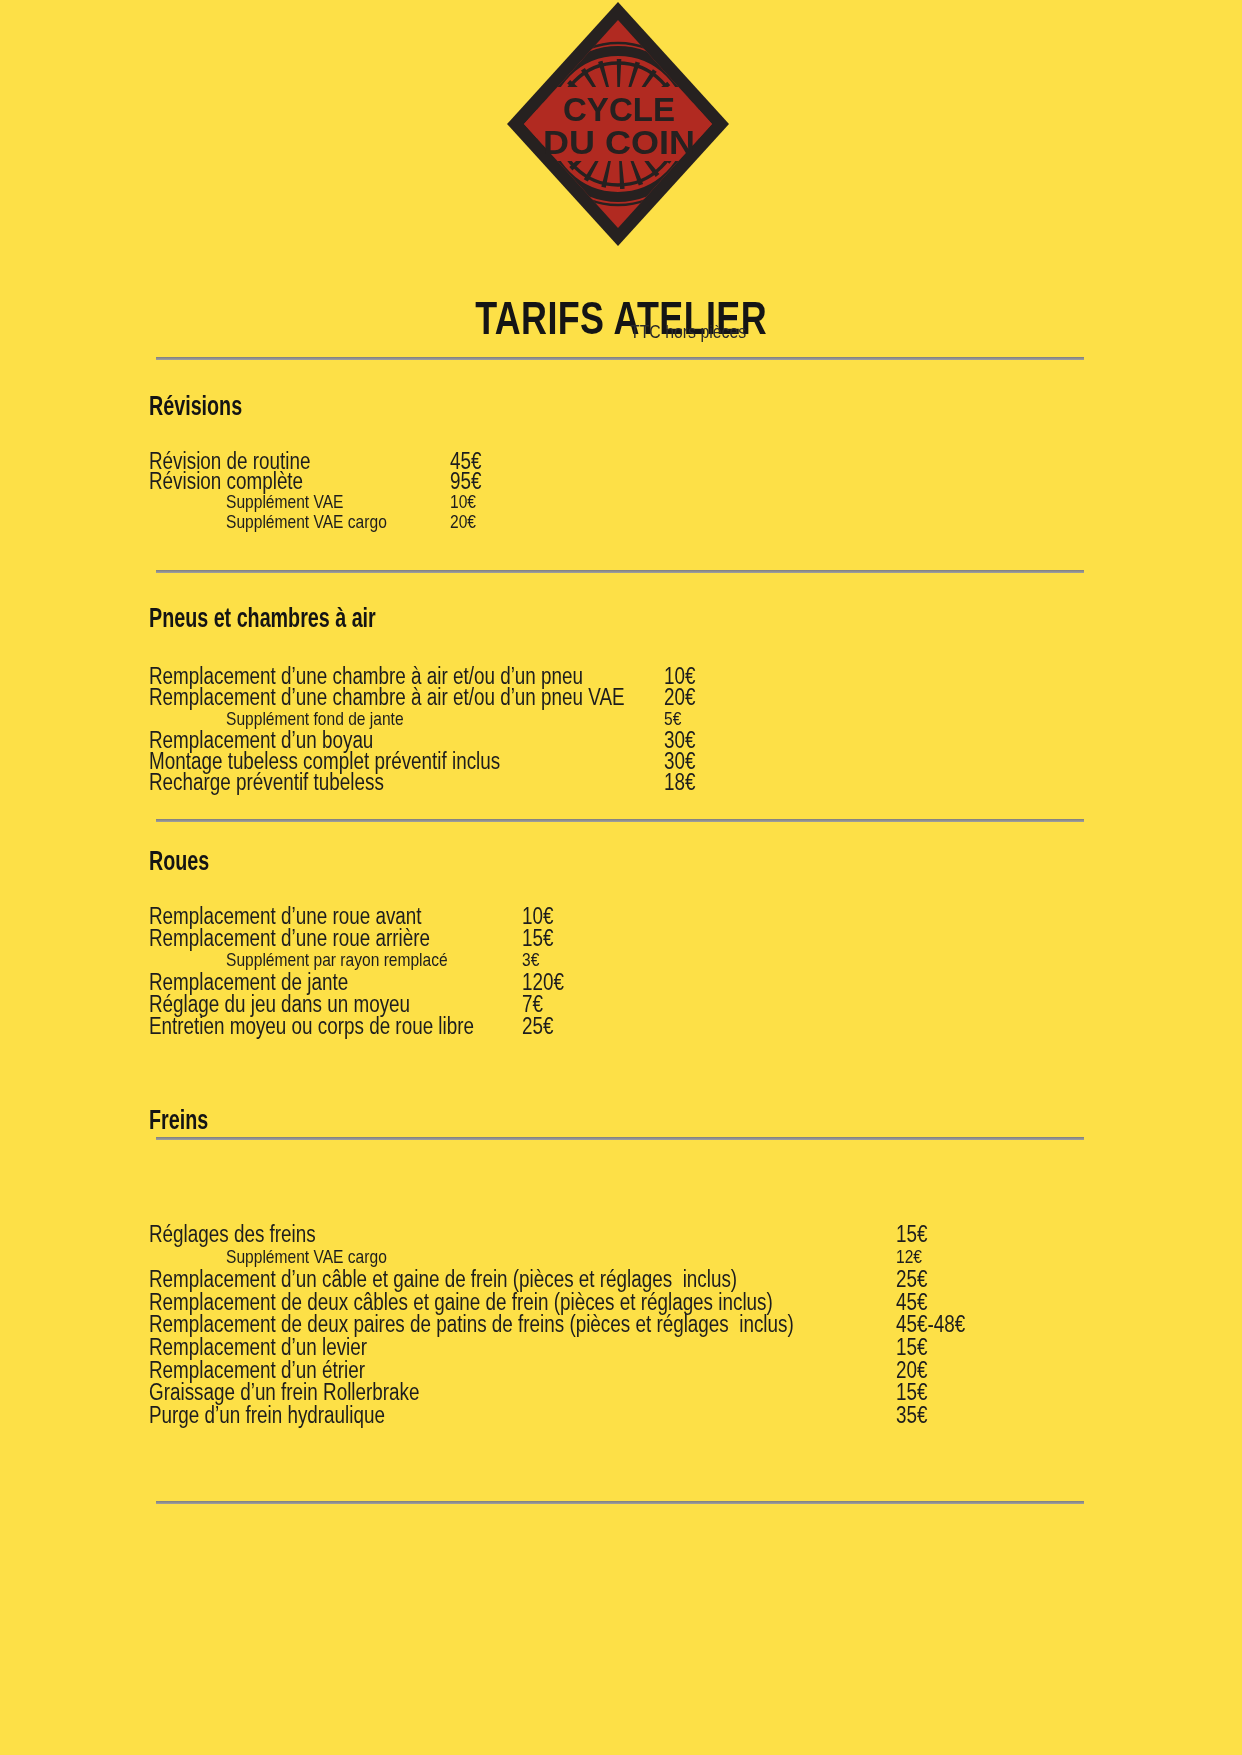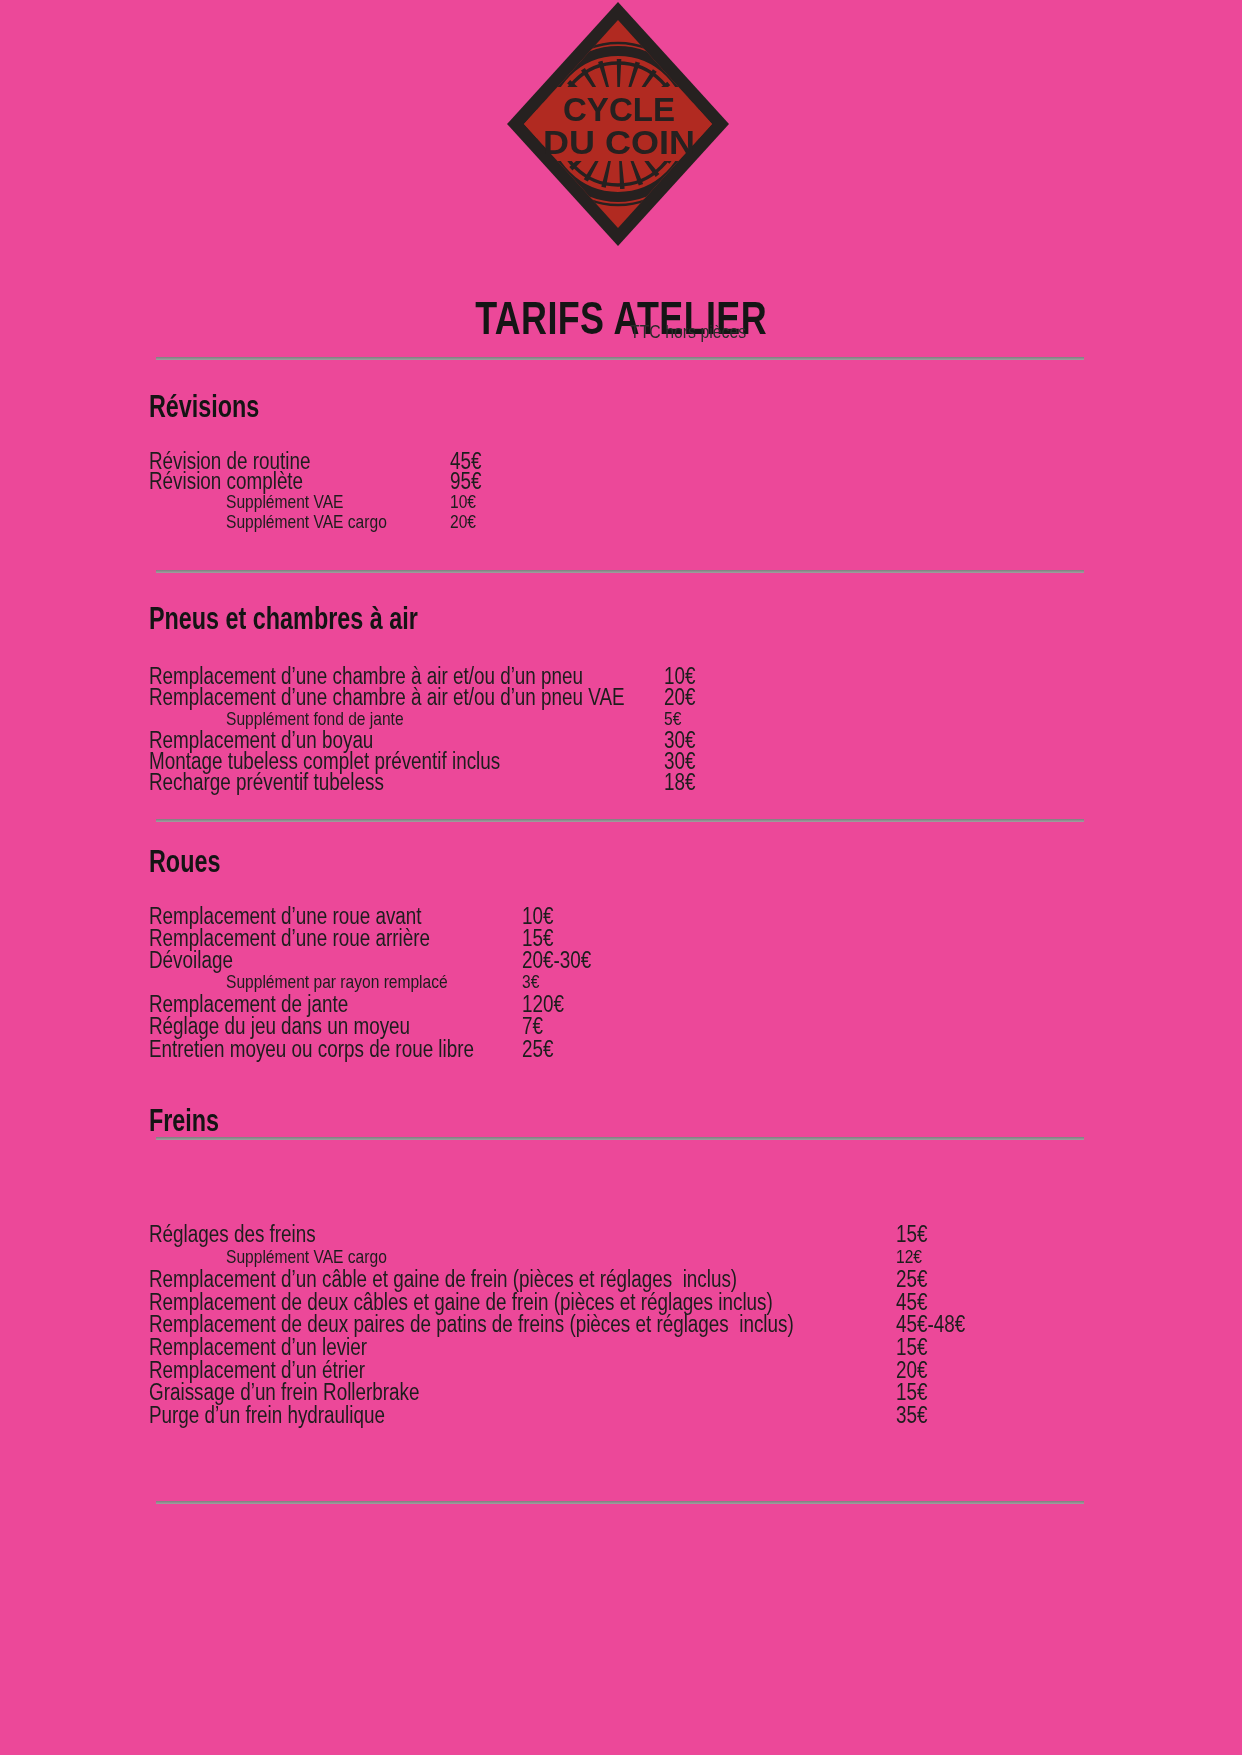--- a/index.html
+++ b/index.html
@@ -1,34 +1,34 @@
 <!DOCTYPE html>
 <html><head>
 <meta charset="utf-8">
 <style>
   html,body{margin:0;padding:0;background:#ffffff;}
   .page{
-    position:relative;width:1242px;height:1755px;background:#ec4899;
+    position:relative;width:1242px;height:1755px;background:#fde047;
     font-family:"Liberation Sans",sans-serif;color:#1d1d1d;overflow:hidden;
   }
   
   .logo{position:absolute;left:506px;top:0;width:226px;height:250px;}
   
   .title{position:absolute;top:262px;left:0;width:100%;text-align:center;
     font-size:46px;font-weight:800;color:#151515;line-height:50px;text-decoration:underline;}
   .title .sq{display:inline-block;transform:scaleX(.78);transform-origin:50% 50%;
     letter-spacing:.5px;white-space:pre;}
   .subtitle{position:absolute;top:322px;left:630px;font-size:18px;line-height:20px;color:#2a2a2a;}
   .subtitle .sq{display:inline-block;transform:scaleX(.88);transform-origin:0 50%;white-space:pre;}
   
   .divider{position:absolute;left:156px;width:928px;height:3px;
     background:linear-gradient(#7f7f7f,#a0a0a0);}
   .d0{top:357px}.d1{top:570px}.d2{top:819px}.d3{top:1137px}.d4{top:1501px}
   
-  .sh{position:absolute;left:149px;margin:0;font-size:32px;font-weight:700;
+  .sh{position:absolute;left:149px;margin:0;font-size:27px;font-weight:700;
     line-height:40px;color:#141414;white-space:pre;text-align:center;}
   .sh .sq{display:inline-block;transform:scaleX(.73);transform-origin:0 50%;}
   .h0{top:386px}.h1{top:598px}.h2{top:841px}.h3{top:1100px}
   .rows{position:absolute;left:149px;right:40px;}
   .r0{top:451px;--ph:20.4px;--px:301px}
   .r1{top:666px;--ph:21.2px;--px:515px}
   .r2{top:905px;--ph:22.1px;--px:373px}
   .r3{top:1223px;--ph:22.6px;--px:747px}
   .row{position:relative;height:var(--ph);line-height:var(--ph);}
   .lbl,.price{display:inline-block;font-size:23px;transform:scaleX(.82);
@@ -88,21 +88,20 @@
         <div class="row"><span class="lbl">Remplacement d’une chambre à air et/ou d’un pneu VAE</span><span class="price">20€</span></div>
         <div class="row sub"><span class="lbl">Supplément fond de jante</span><span class="price">5€</span></div>
         <div class="row"><span class="lbl">Remplacement d’un boyau</span><span class="price">30€</span></div>
         <div class="row"><span class="lbl">Montage tubeless complet préventif inclus</span><span class="price">30€</span></div>
         <div class="row"><span class="lbl">Recharge préventif tubeless</span><span class="price">18€</span></div>
       </div>
       <h2 class="sh h2"><span class="sq">Roues</span></h2>
       <div class="rows r2">
         <div class="row"><span class="lbl">Remplacement d’une roue avant</span><span class="price">10€</span></div>
         <div class="row"><span class="lbl">Remplacement d’une roue arrière</span><span class="price">15€</span></div>
-        <div class="row"><span class="lbl">Dévoilage</span><span class="price">20€-30€</span></div>
         <div class="row sub"><span class="lbl">Supplément par rayon remplacé</span><span class="price">3€</span></div>
         <div class="row"><span class="lbl">Remplacement de jante</span><span class="price">120€</span></div>
         <div class="row"><span class="lbl">Réglage du jeu dans un moyeu</span><span class="price">7€</span></div>
         <div class="row"><span class="lbl">Entretien moyeu ou corps de roue libre</span><span class="price">25€</span></div>
       </div>
       <h2 class="sh h3"><span class="sq">Freins</span></h2>
       <div class="rows r3">
         <div class="row"><span class="lbl">Réglages des freins</span><span class="price">15€</span></div>
         <div class="row sub"><span class="lbl">Supplément VAE cargo</span><span class="price">12€</span></div>
         <div class="row"><span class="lbl">Remplacement d’un câble et gaine de frein (pièces et réglages  inclus)</span><span class="price">25€</span></div>

